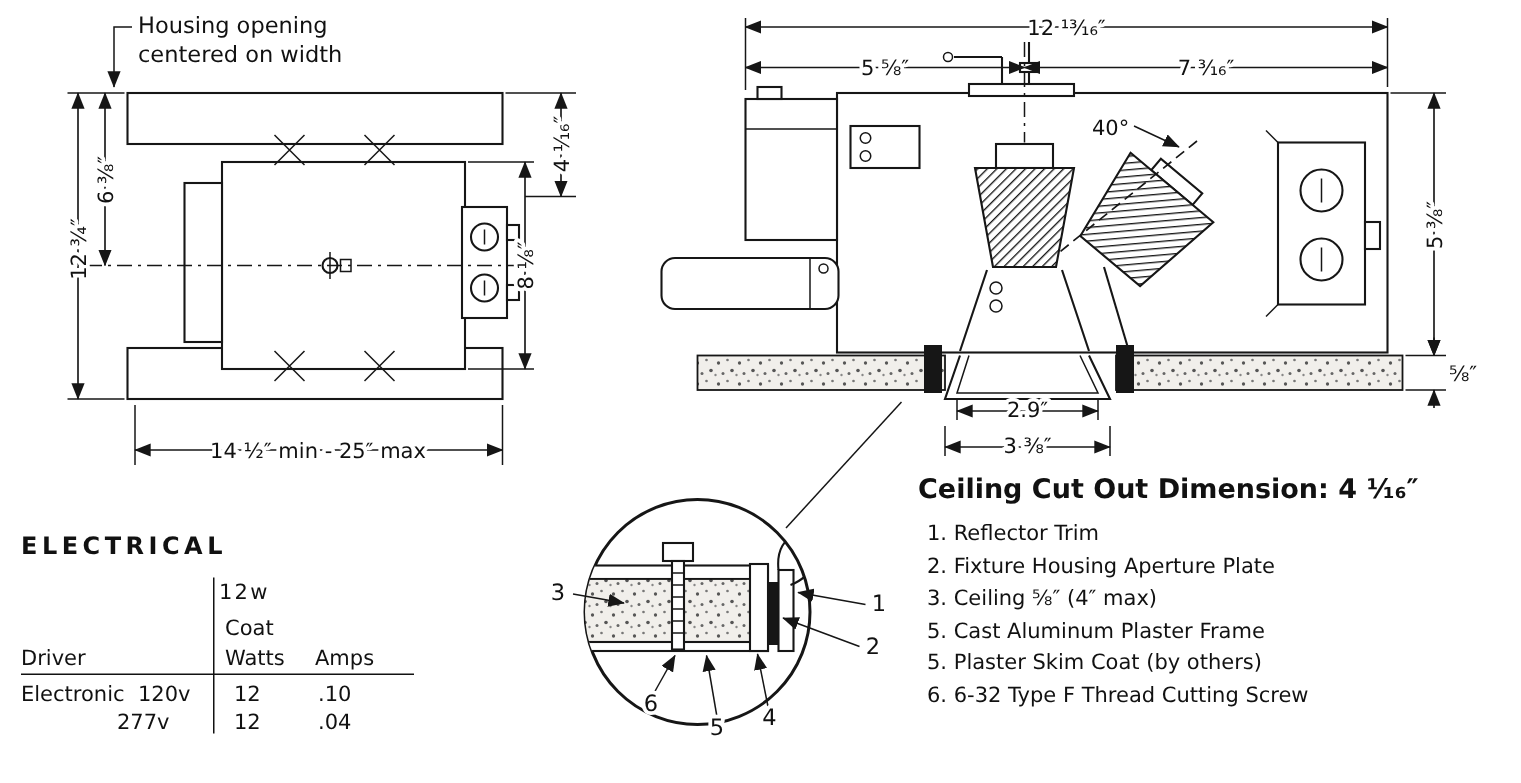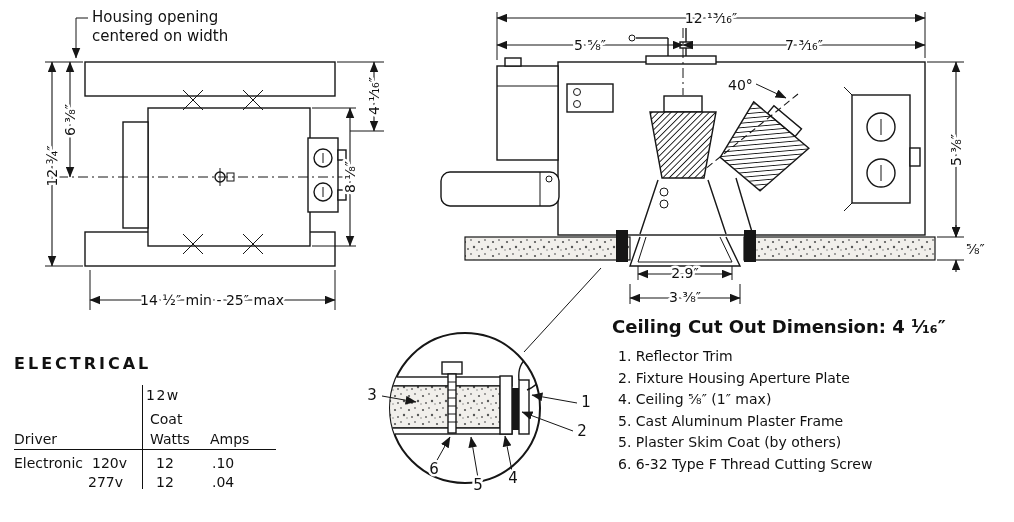--- a/index.html
+++ b/index.html
@@ -303,29 +303,29 @@
       <span class="c" style="left:196px;top:46px">Amps</span>
       <span id="elec-vline"></span>
       <span id="elec-hline"></span>
 
       <span class="c" style="left:0;top:70px">Electronic</span>
       <span class="c" style="left:78px;top:70px">120v</span>
       <span class="c" style="left:142px;top:70px">12</span>
       <span class="c" style="left:198px;top:70px">.10</span>
 
       <span class="c" style="left:0;top:89px"></span>
-      <span class="c" style="left:74px;top:89px">277v</span>
+      <span class="c" style="left:64px;top:89px">277v</span>
       <span class="c" style="left:142px;top:89px">12</span>
       <span class="c" style="left:198px;top:89px">.04</span>
     </div>
   </div>
 
   <div class="abs" id="notes">
     <div class="title">Ceiling Cut Out Dimension: 4 ¹⁄₁₆″</div>
     <div class="item">1. Reflector Trim</div>
     <div class="item">2. Fixture Housing Aperture Plate</div>
-    <div class="item">4. Ceiling ⅝″ (1″ max)</div>
+    <div class="item">3. Ceiling ⅝″ (4″ max)</div>
     <div class="item">5. Cast Aluminum Plaster Frame</div>
     <div class="item">5. Plaster Skim Coat (by others)</div>
     <div class="item">6. 6-32 Type F Thread Cutting Screw</div>
   </div>
 
 </div>
 
 </body></html>

